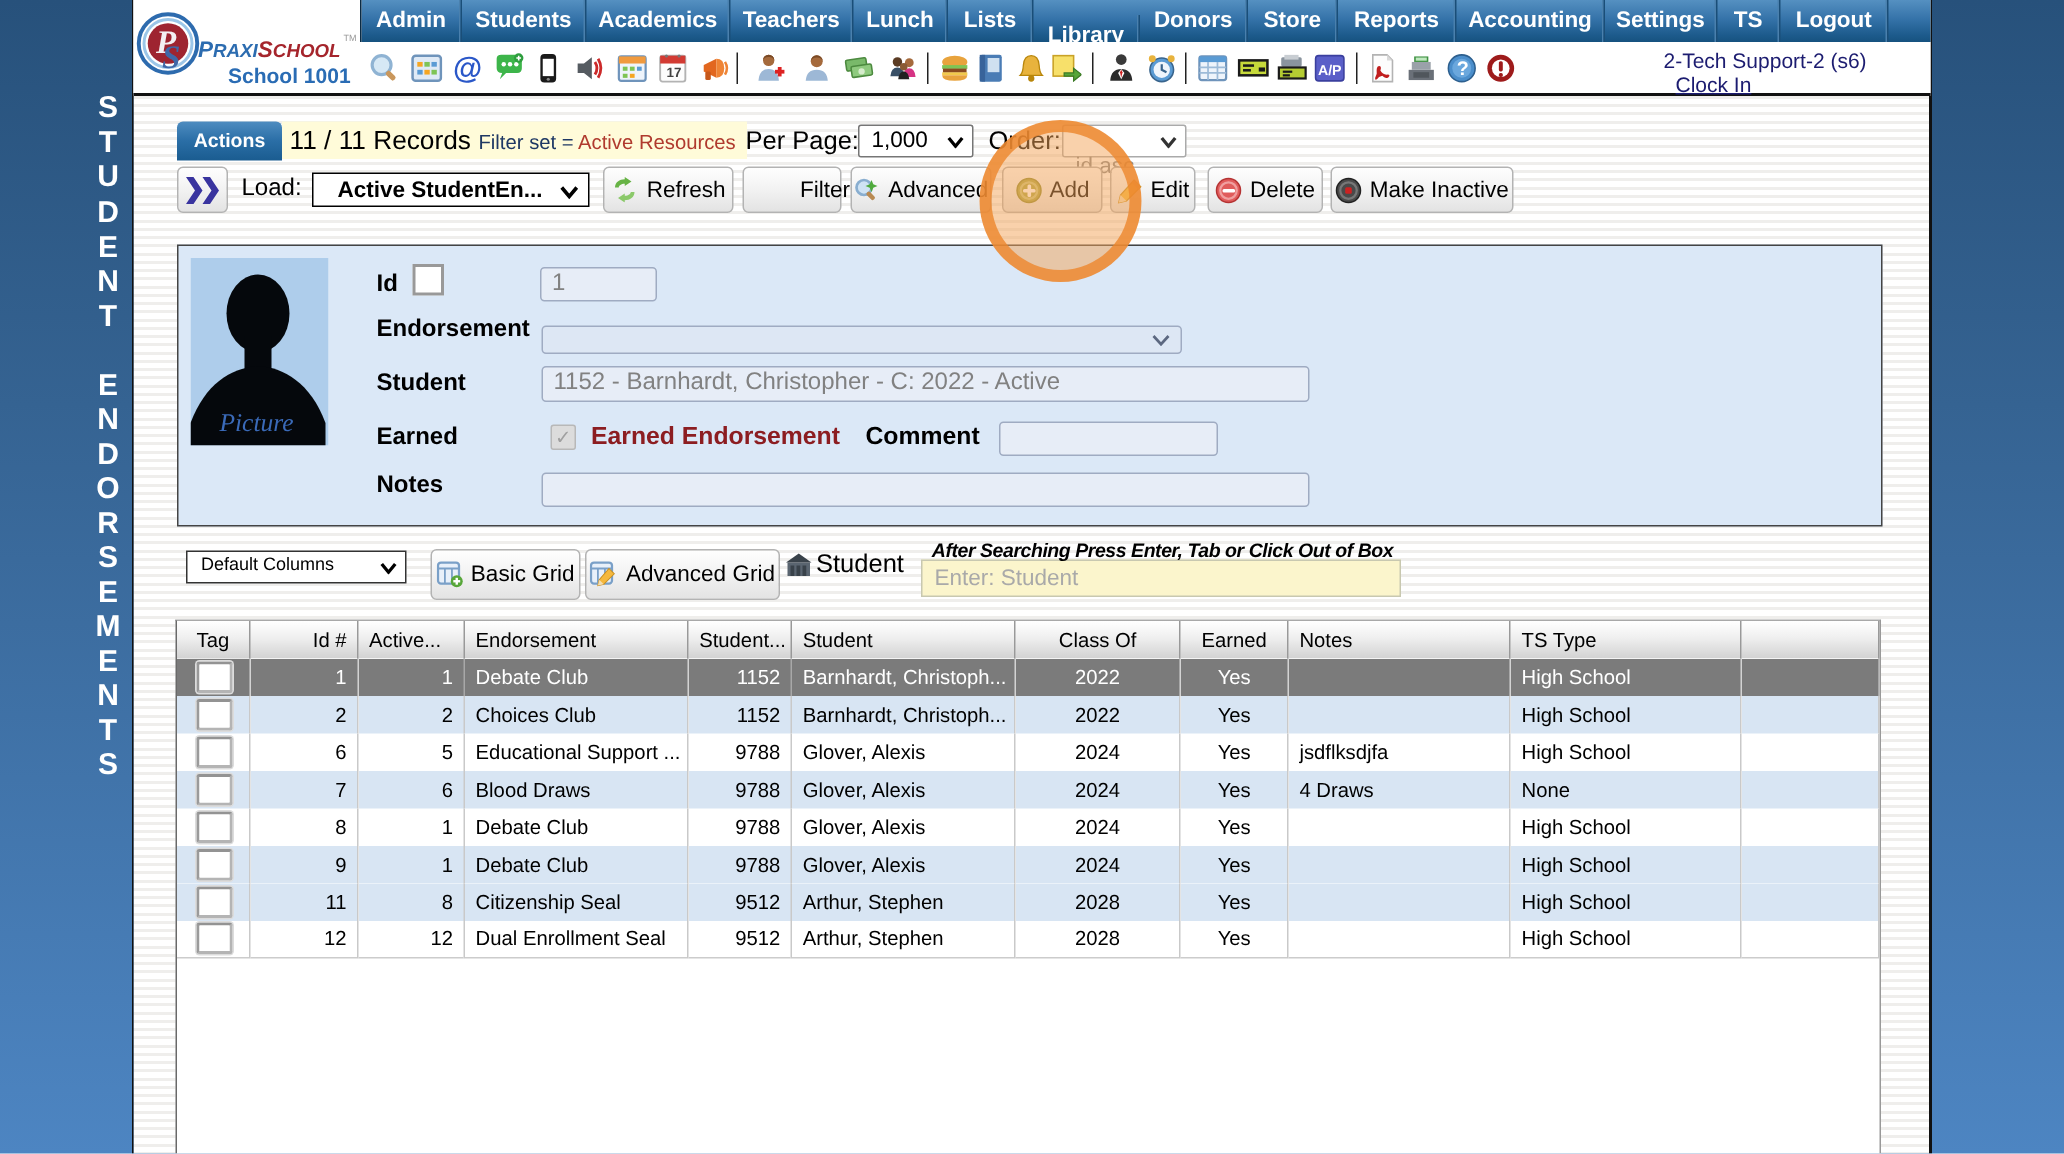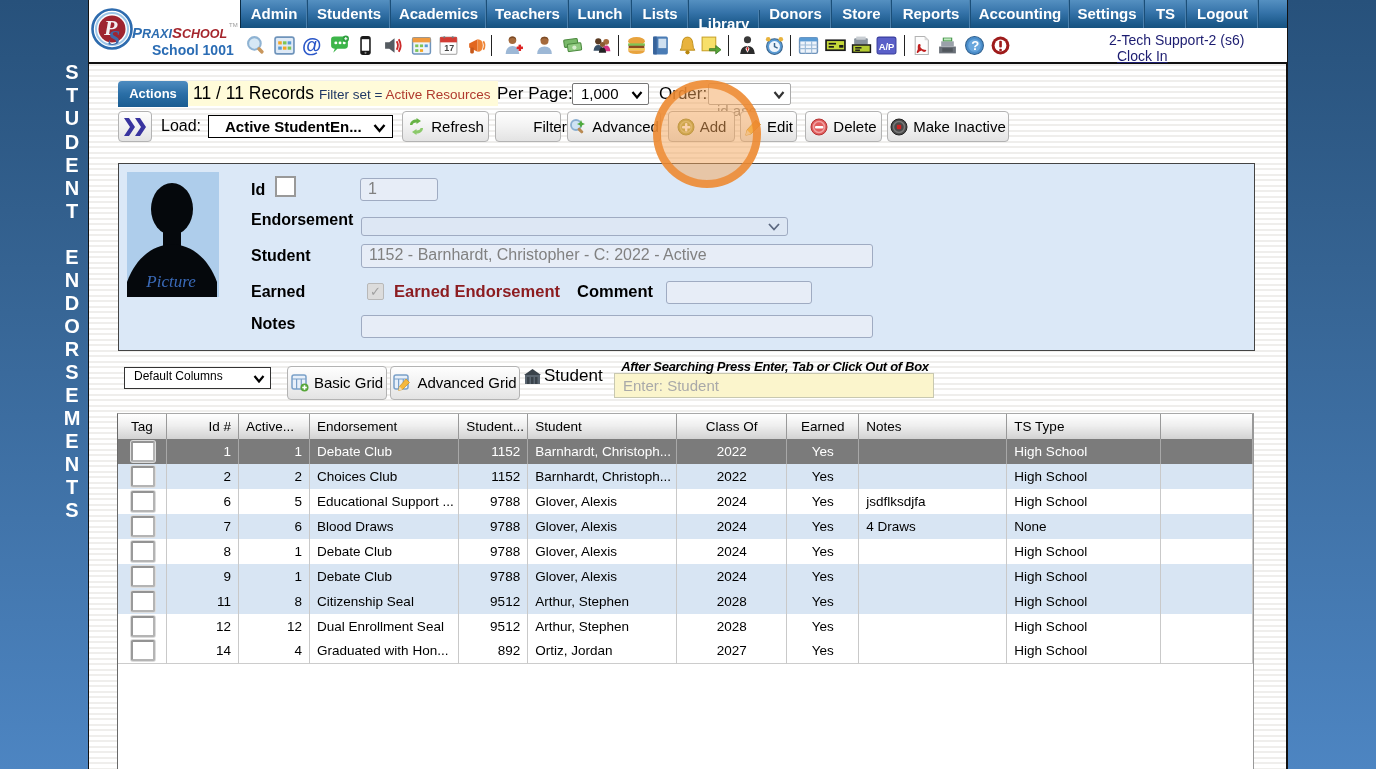--- a/index.html
+++ b/index.html
@@ -562,35 +562,20 @@
             <td class="num">12</td>
             <td>Dual Enrollment Seal</td>
             <td class="num">9512</td>
             <td>Arthur, Stephen</td>
             <td class="ctr">2028</td>
             <td class="ctr">Yes</td>
             <td></td>
             <td>High School</td>
             <td></td>
           </tr>
-          <tr class="">
-            <td>
-              <div class="cb"></div>
-            </td>
-            <td class="num">14</td>
-            <td class="num">4</td>
-            <td>Graduated with Hon...</td>
-            <td class="num">892</td>
-            <td>Ortiz, Jordan</td>
-            <td class="ctr">2027</td>
-            <td class="ctr">Yes</td>
-            <td></td>
-            <td>High School</td>
-            <td></td>
-          </tr>
         </tbody>
       </table>
   </div>
 <div class="isep" style="left: 402px;"></div>
     <div class="isep" style="left: 529px;"></div>
     <div class="isep" style="left: 639px;"></div>
     <div class="isep" style="left: 701px;"></div>
     <div class="isep" style="left: 815px;"></div>
   </div>
 <div id="circle"></div>

